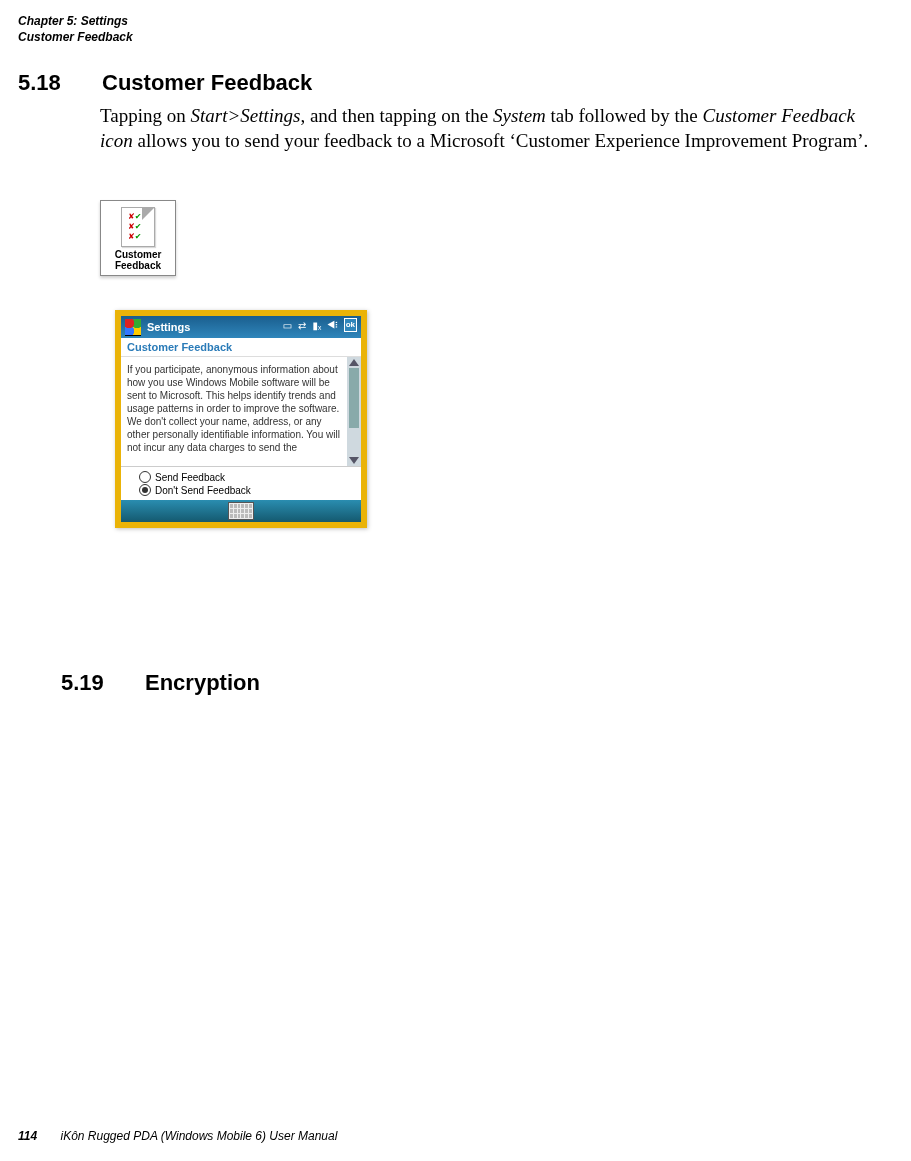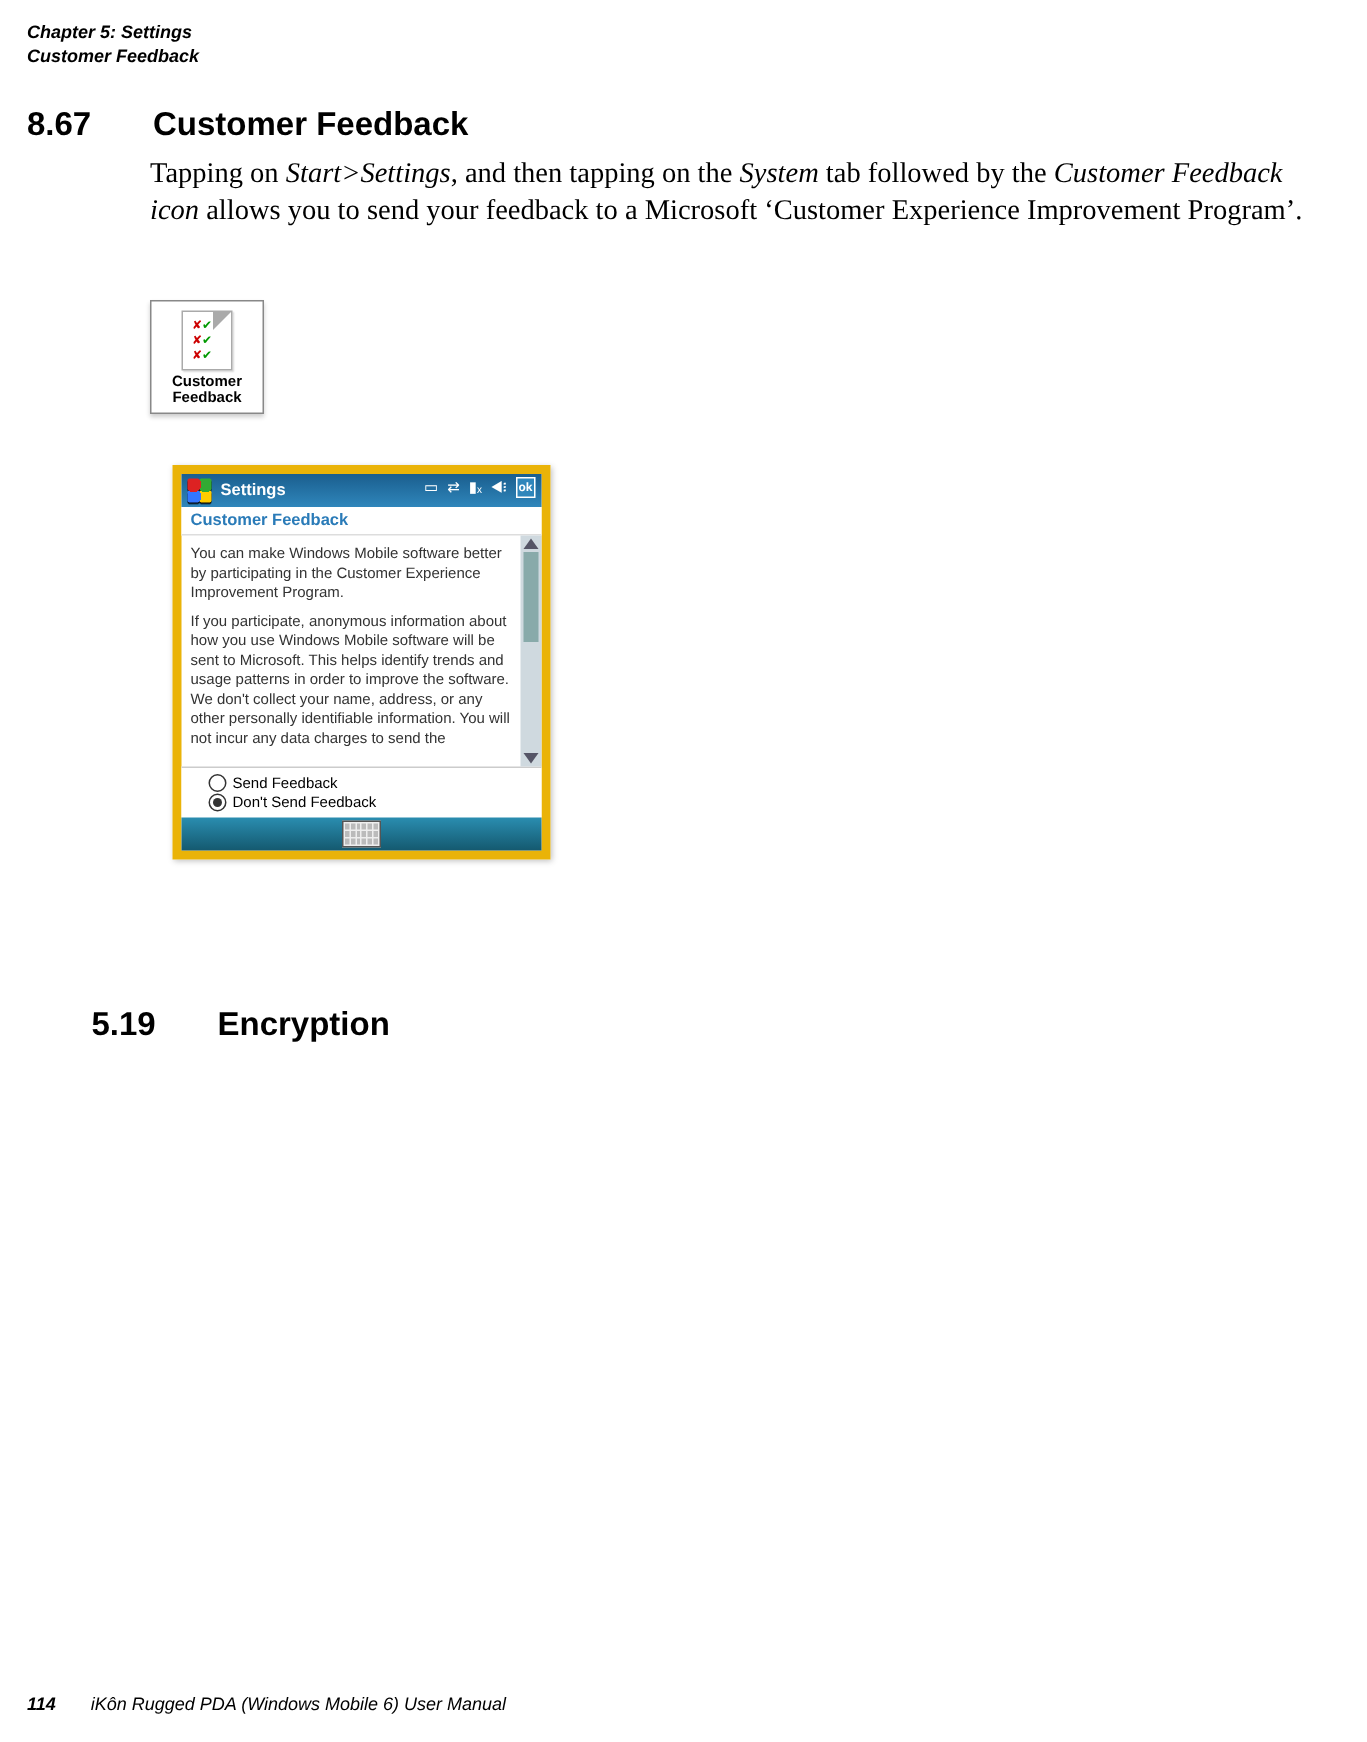--- a/index.html
+++ b/index.html
@@ -257,21 +257,21 @@
 <body>
 
 <div class="page">
 
   <div class="header">
     <div>Chapter 5:  Settings</div>
     <div>Customer Feedback</div>
   </div>
 
   <div class="section-title-wrap" style="top:70px;">
-    <span class="section-num">8.67</span>
+    <span class="section-num">5.18</span>
     <span class="section-title">Customer Feedback</span>
   </div>
 
   <div class="body-text" style="top:104px;">
     <span>Tapping on </span><span class="italic">Start&gt;Settings</span><span>, and then tapping on the </span><span class="italic">System</span><span> tab followed by the </span><span class="italic">Customer Feedback icon</span><span> allows you to send your feedback to a Microsoft ‘Customer Experience Improvement Program’.</span>
   </div>
 
   <div class="icon-block">
     <div class="icon-img">
       <div class="checks">
@@ -292,21 +292,20 @@
         <span class="sig">▭</span>
         <span class="sig">⇄</span>
         <span class="sig">▮ₓ</span>
         <span class="sig">◀፧</span>
         <span class="wm-ok">ok</span>
       </div>
     </div>
     <div class="wm-sub">Customer Feedback</div>
     <div class="wm-body">
       <div class="wm-text">
-        <div class="wm-para">You can make Windows Mobile software better by participating in the Customer Experience Improvement Program.</div>
         <div class="wm-para">If you participate, anonymous information about how you use Windows Mobile software will be sent to Microsoft. This helps identify trends and usage patterns in order to improve the software. We don't collect your name, address, or any other personally identifiable information. You will not incur any data charges to send the</div>
       </div>
       <div class="wm-scroll">
         <div class="scroll-arrow scroll-up"></div>
         <div class="scroll-thumb"></div>
         <div style="flex:1"></div>
         <div class="scroll-arrow scroll-down"></div>
       </div>
     </div>
     <div class="wm-radio-area">

